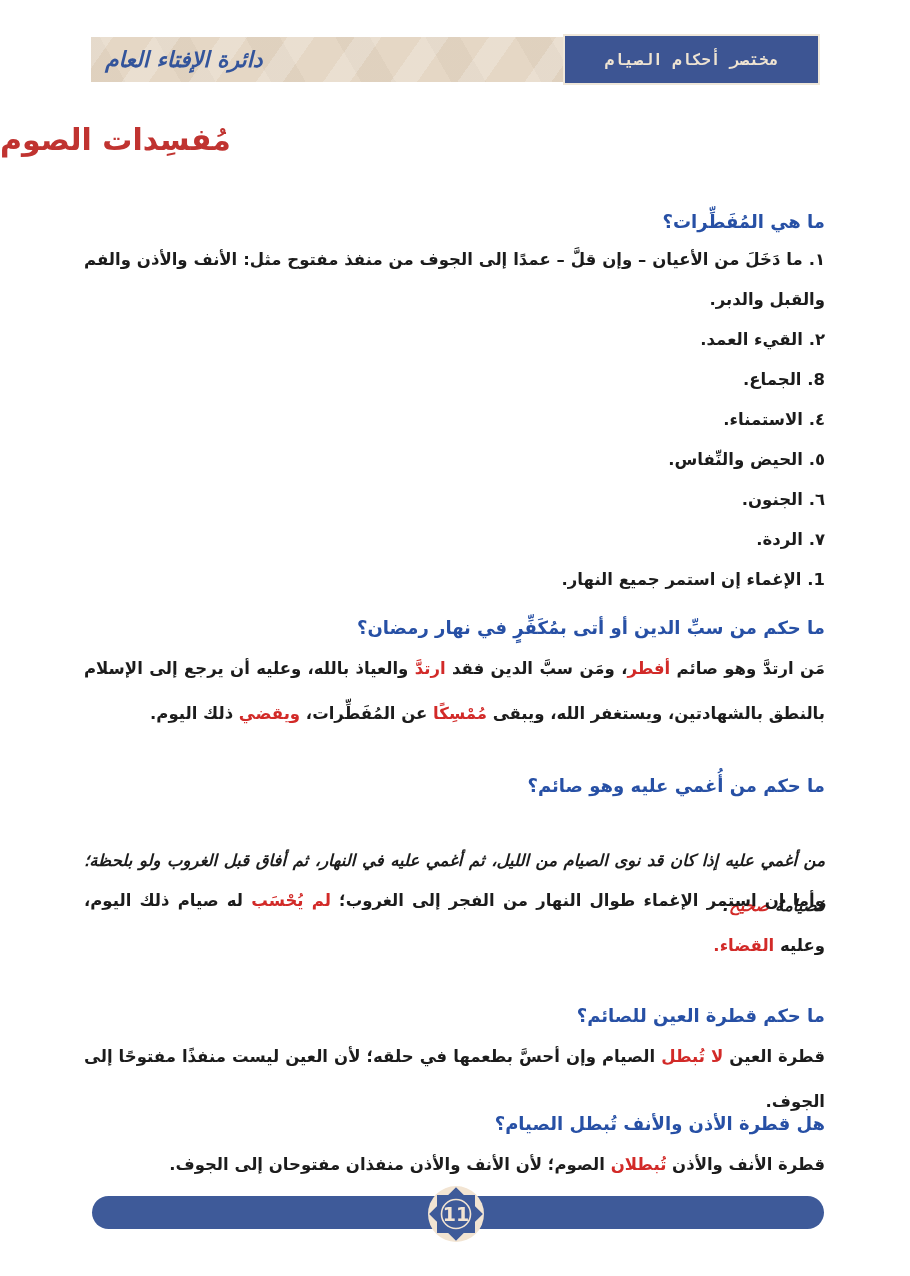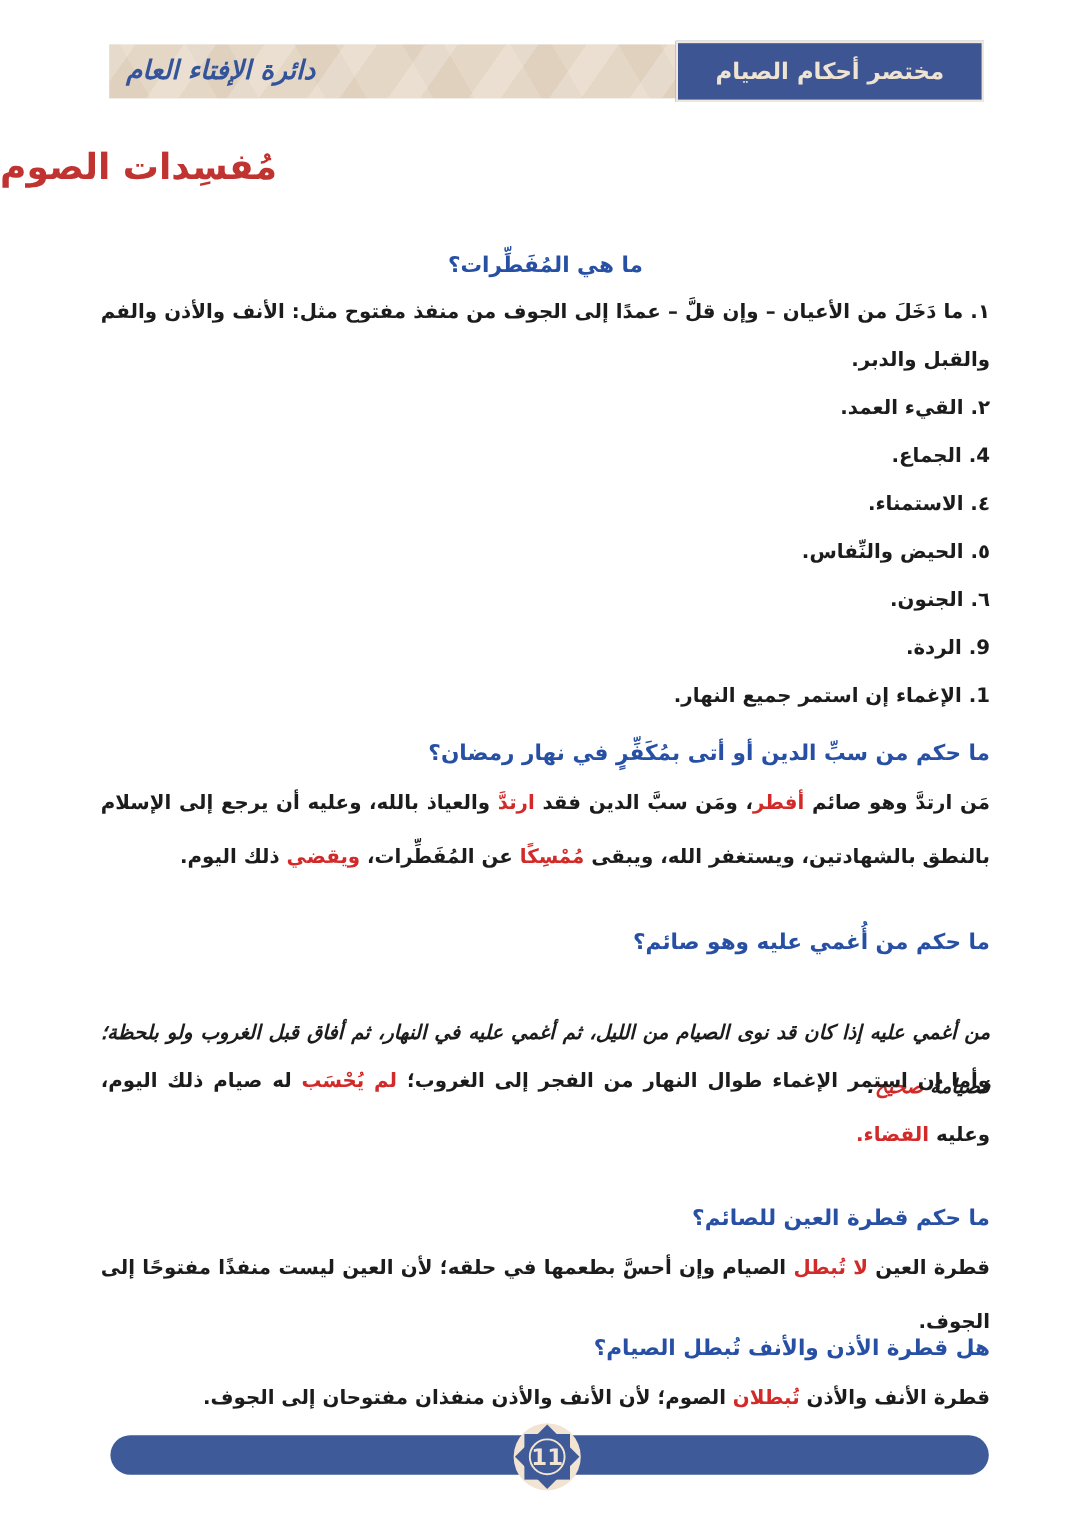--- a/index.html
+++ b/index.html
@@ -32,21 +32,22 @@
       repeating-linear-gradient(-55deg, rgba(255,255,255,0.20) 0 22px, rgba(255,255,255,0) 22px 55px),
       repeating-linear-gradient(60deg, rgba(120,100,70,0.05) 0 30px, rgba(120,100,70,0) 30px 78px),
       var(--band-beige);
   }
   .header-banner{
     position:absolute;right:0;top:-3px;bottom:-3px;width:257px;
     background:var(--navy);
     border:2px solid #EFE7D9;
     display:flex;align-items:center;justify-content:center;
     color:var(--cream);
-    font-size:19px;
+    font-size:16px;
+    font-family:Liberation Mono, monospace;
   }
   .header-dept{
     position:absolute;left:14px;top:0;bottom:0;
     display:flex;align-items:center;
     color:var(--header-left-blue);
     font-size:22px;
     font-style:italic;
   }
   
   .doc-title{
@@ -91,29 +92,29 @@
     <div class="header-banner">
       <span>مختصر أحكام الصيام</span>
     </div>
     <div class="header-dept">
       <span>دائرة الإفتاء العام</span>
     </div>
   </div>
 
   <div class="doc-title">مُفسِدات الصوم</div>
 
-  <div class="block q-heading" style="top:206px;text-align:center;">ما هي المُفَطِّرات؟</div>
+  <div class="block q-heading" style="top:206px;">ما هي المُفَطِّرات؟</div>
   <div class="block body-text fatwa-list" style="top:240px;">
       <div class="list-line">١. ما دَخَلَ من الأعيان – وإن قلَّ – عمدًا إلى الجوف من منفذ مفتوح مثل: الأنف والأذن والفم والقبل والدبر.</div>
       <div class="list-line">٢. القيء العمد.</div>
-      <div class="list-line">4. الجماع.</div>
+      <div class="list-line">8. الجماع.</div>
       <div class="list-line">٤. الاستمناء.</div>
       <div class="list-line">٥. الحيض والنِّفاس.</div>
       <div class="list-line">٦. الجنون.</div>
-      <div class="list-line">9. الردة.</div>
+      <div class="list-line">٧. الردة.</div>
       <div class="list-line">1. الإغماء إن استمر جميع النهار.</div>
     </div>
 
   <div class="block q-heading" style="top:612px;">ما حكم من سبِّ الدين أو أتى بمُكَفِّرٍ في نهار رمضان؟</div>
   <div class="block body-text para" style="top:646px;"><span>مَن ارتدَّ وهو صائم </span><span class="hl-red">أفطر</span><span>، ومَن سبَّ الدين فقد </span><span class="hl-red">ارتدَّ</span><span> والعياذ بالله، وعليه أن يرجع إلى الإسلام بالنطق بالشهادتين، ويستغفر الله، ويبقى </span><span class="hl-red">مُمْسِكًا</span><span> عن المُفَطِّرات، </span><span class="hl-red">ويقضي</span><span> ذلك اليوم.</span></div>
 
   <div class="block q-heading" style="top:770px;">ما حكم من أُغمي عليه وهو صائم؟</div>
   <div class="block body-text para" style="top:838px;font-style:italic;"><span>من أغمي عليه إذا كان قد نوى الصيام من الليل، ثم أغمي عليه في النهار، ثم أفاق قبل الغروب ولو بلحظة؛ فصيامهُ </span><span class="hl-red">صحيح</span><span>.</span></div>
   <div class="block body-text para" style="top:878px;"><span>وأما إن استمر الإغماء طوال النهار من الفجر إلى الغروب؛ </span><span class="hl-red">لم يُحْسَب</span><span> له صيام ذلك اليوم، وعليه </span><span class="hl-red">القضاء.</span></div>
 

